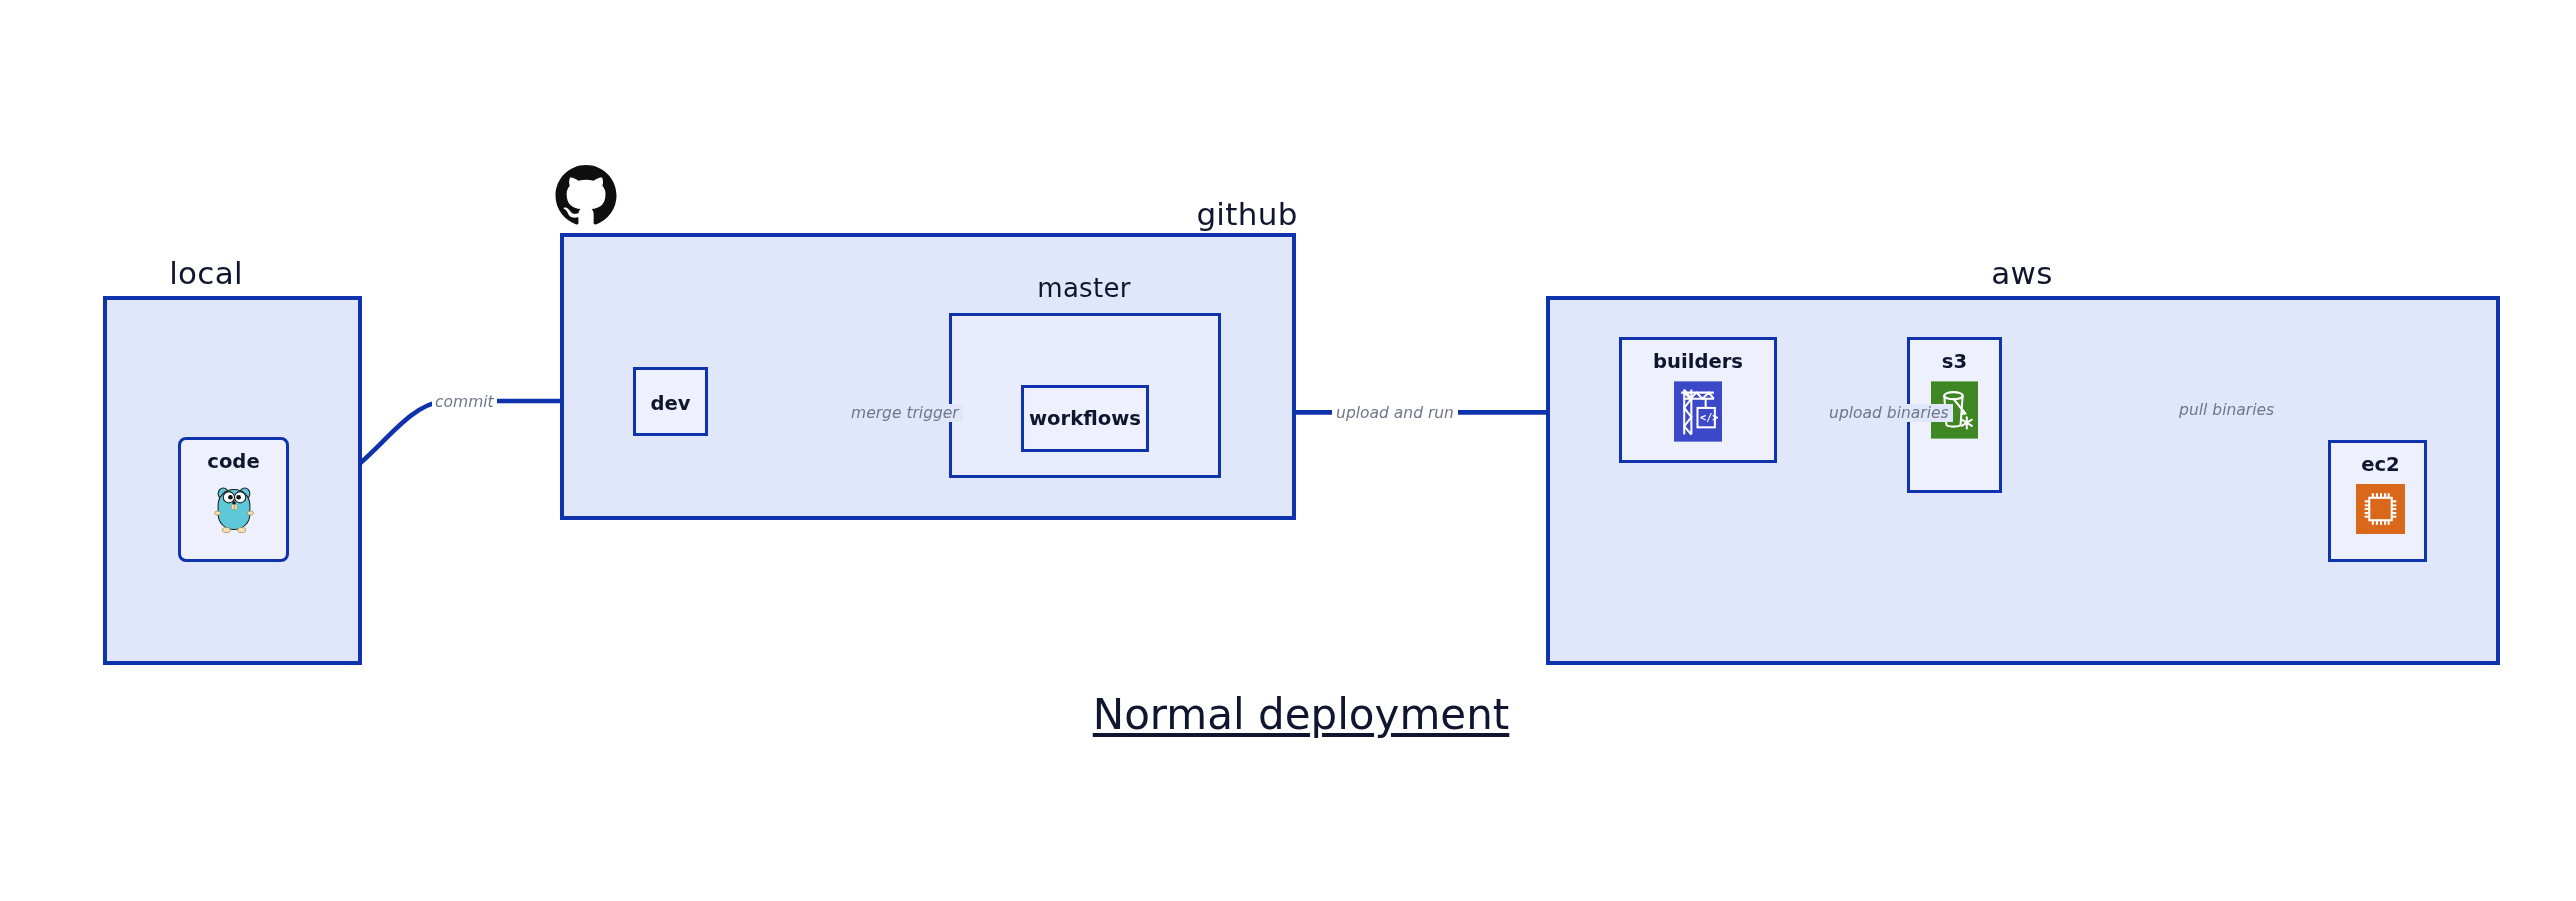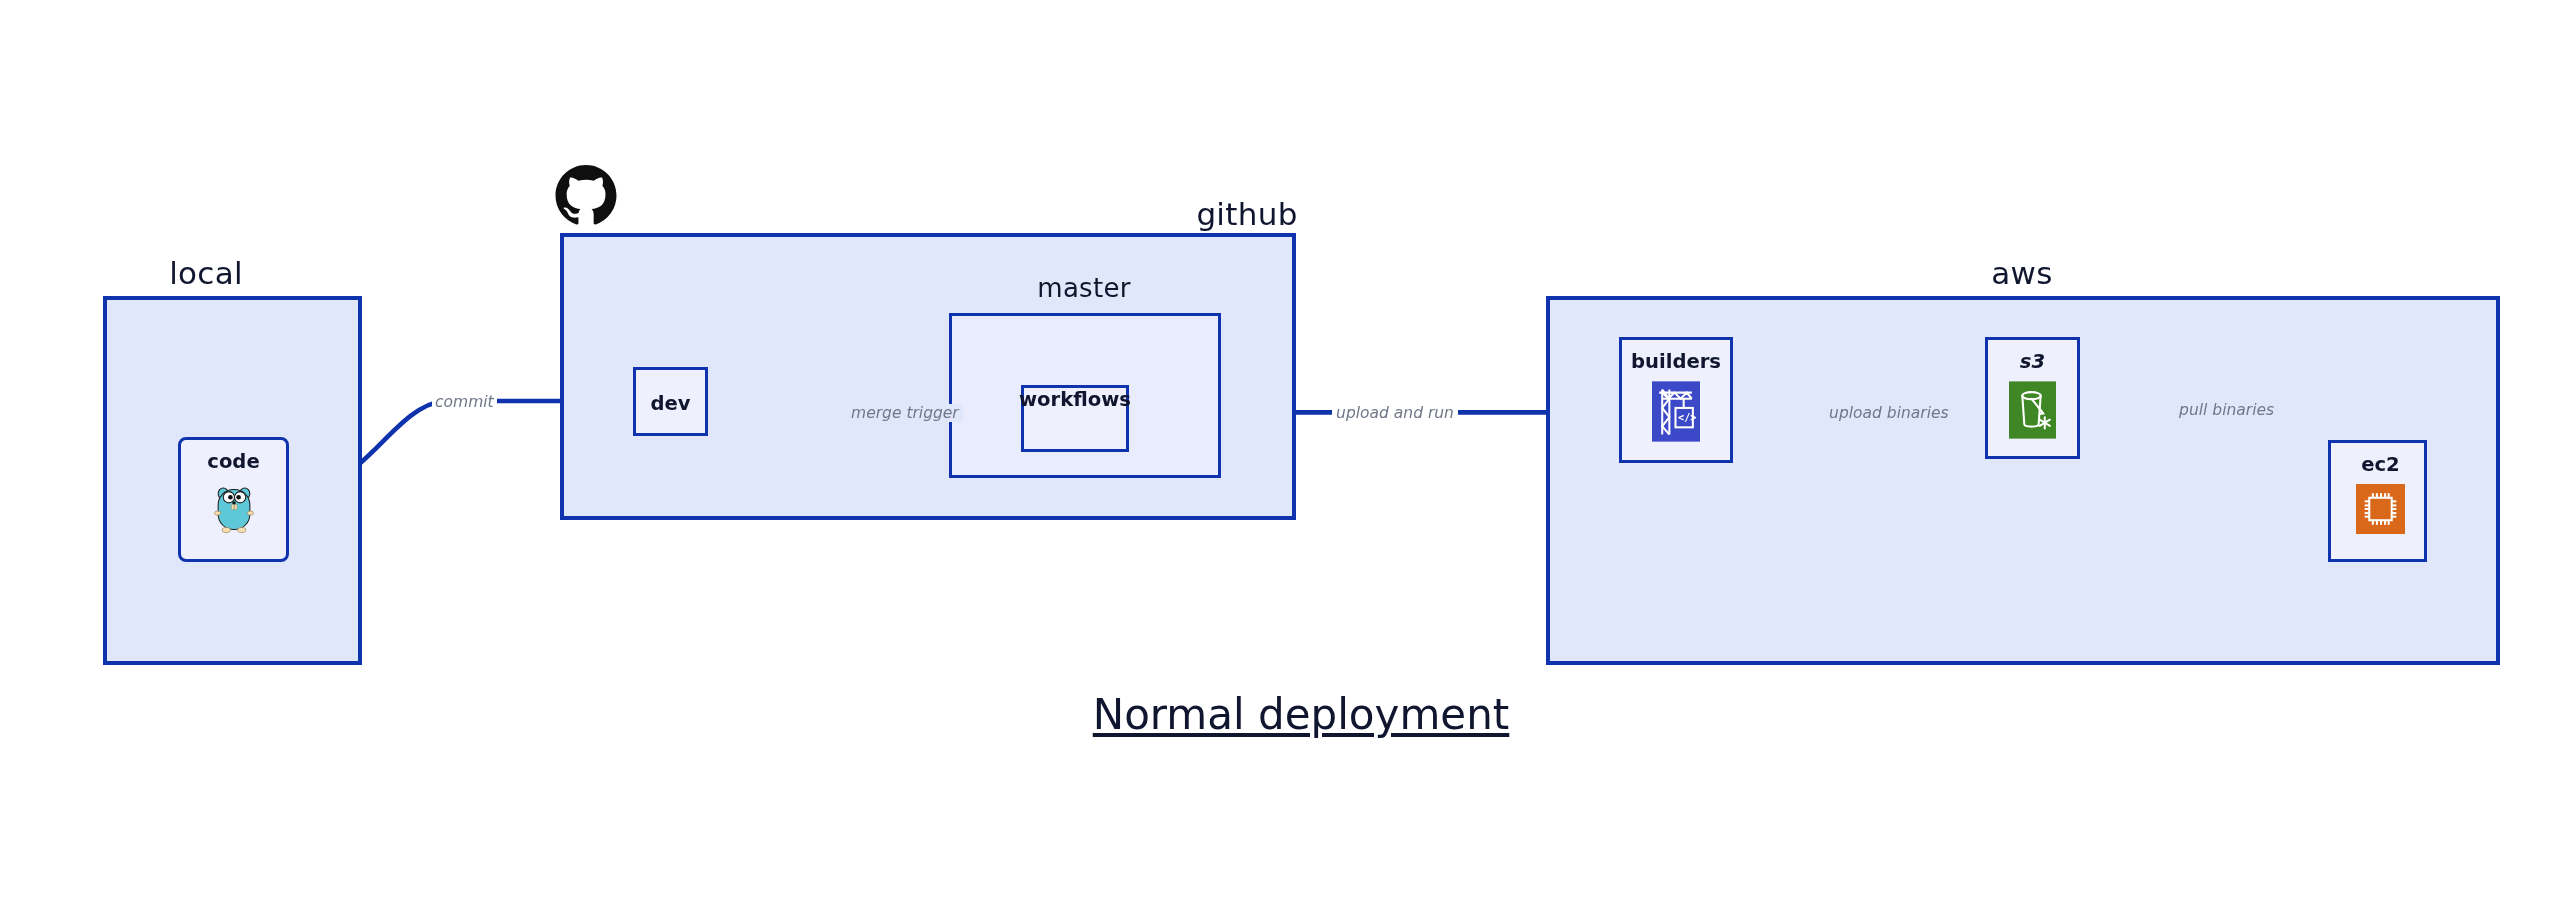--- a/index.html
+++ b/index.html
@@ -164,29 +164,29 @@
   <div class="group-box" style="left:560px; top:233px; width:736px; height:287px;"></div>
 
   <div class="node-box" style="left:633px; top:367px; width:75px; height:69px; justify-content:center;">
     <div class="node-title" style="margin-top:4px;">dev</div>
   </div>
 
   <div class="group-label" style="left:1084px; top:273px; font-size:26px; transform:translateX(-50%);">master</div>
 
   <div class="subgroup-box" style="left:949px; top:313px; width:272px; height:165px;"></div>
 
-  <div class="node-box" style="left:1021px; top:385px; width:108px; height:67px; justify-content:flex-start;">
+  <div class="node-box" style="left:1021px; top:385px; width:128px; height:67px; justify-content:center;">
     <div class="node-title" style="margin-top:0;">workflows</div>
   </div>
 
   <div class="group-label" style="left:2022px; top:255px; transform:translateX(-50%);">aws</div>
 
   <div class="group-box" style="left:1546px; top:296px; width:954px; height:369px;"></div>
 
-  <div class="node-box" style="left:1619px; top:337px; width:114px; height:126px;">
+  <div class="node-box" style="left:1619px; top:337px; width:158px; height:126px;">
     <div class="node-title">builders</div>
     <div class="node-icon">
       <svg width="48" height="61" viewBox="0 0 94 118">
         <rect x="0" y="0" width="94" height="118" fill="#3b48c7"></rect>
         <g fill="none" stroke="#ffffff" stroke-width="4">
 
           <path d="M20 16 L20 104"></path>
           <path d="M34 16 L34 104"></path>
           <path d="M20 16 L34 34 L20 52 L34 70 L20 88 L34 104"></path>
 
@@ -198,21 +198,21 @@
 
           <rect x="46" y="52" width="34" height="38"></rect>
         </g>
         <g fill="#ffffff" font-family="'DejaVu Sans Mono', monospace" font-size="20" font-weight="700">
           <text x="51" y="78">&lt;/&gt;</text>
         </g>
       </svg>
     </div>
   </div>
 
-  <div class="node-box" style="left:1985px; top:337px; width:95px; height:122px;font-style:italic;">
+  <div class="node-box" style="left:1907px; top:337px; width:95px; height:156px;">
     <div class="node-title">s3</div>
     <div class="node-icon">
       <svg width="47" height="58" viewBox="0 0 92 112">
         <rect x="0" y="0" width="92" height="112" fill="#3f8624"></rect>
         <g fill="none" stroke="#ffffff" stroke-width="4" stroke-linecap="round">
 
           <path d="M26 28 L30 84 C30 90, 58 90, 58 84 L62 28"></path>
           <ellipse cx="44" cy="28" rx="18" ry="7"></ellipse>
 
           <path d="M44 34 C54 46, 60 54, 66 62"></path>

